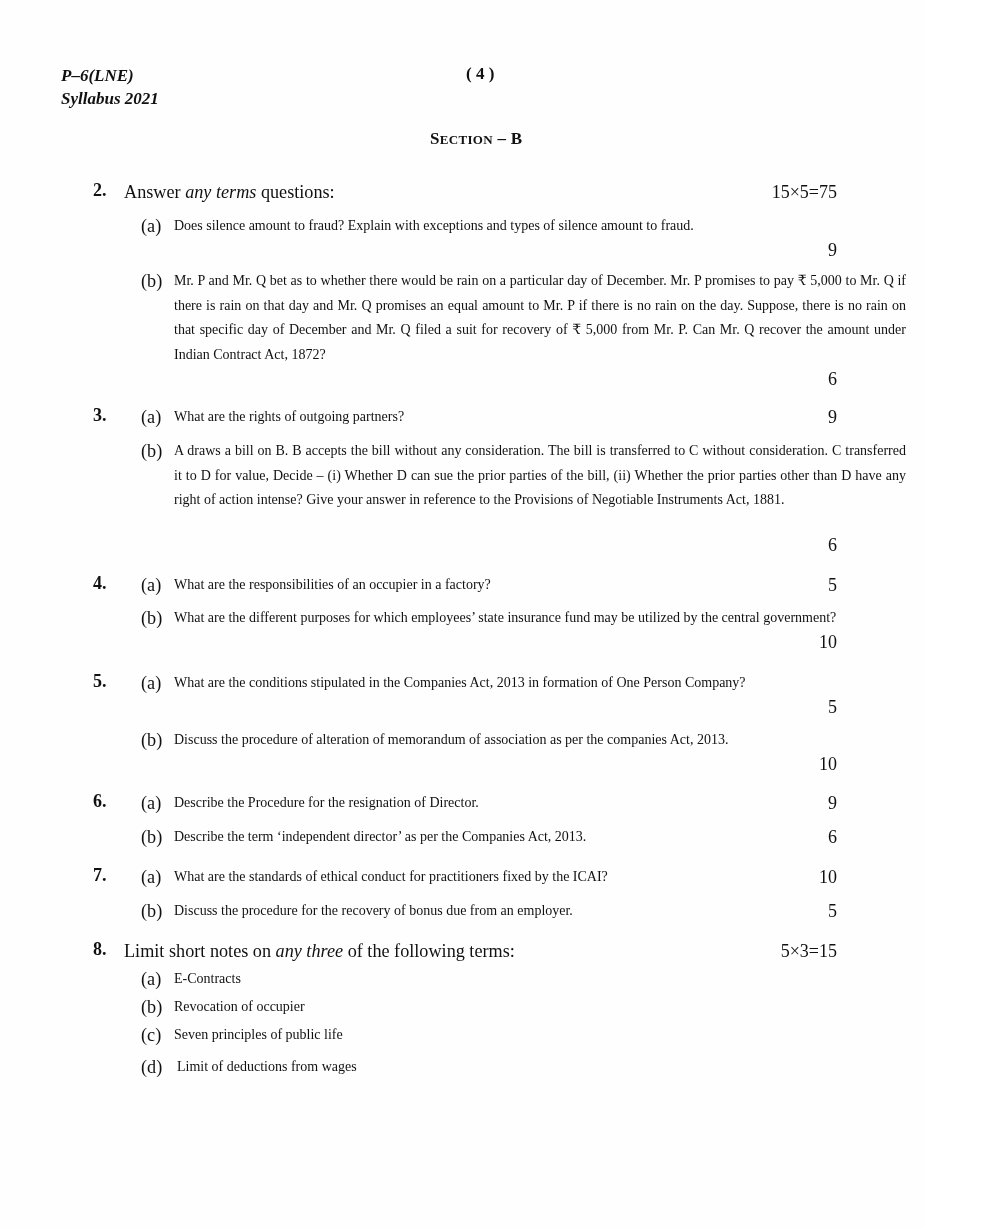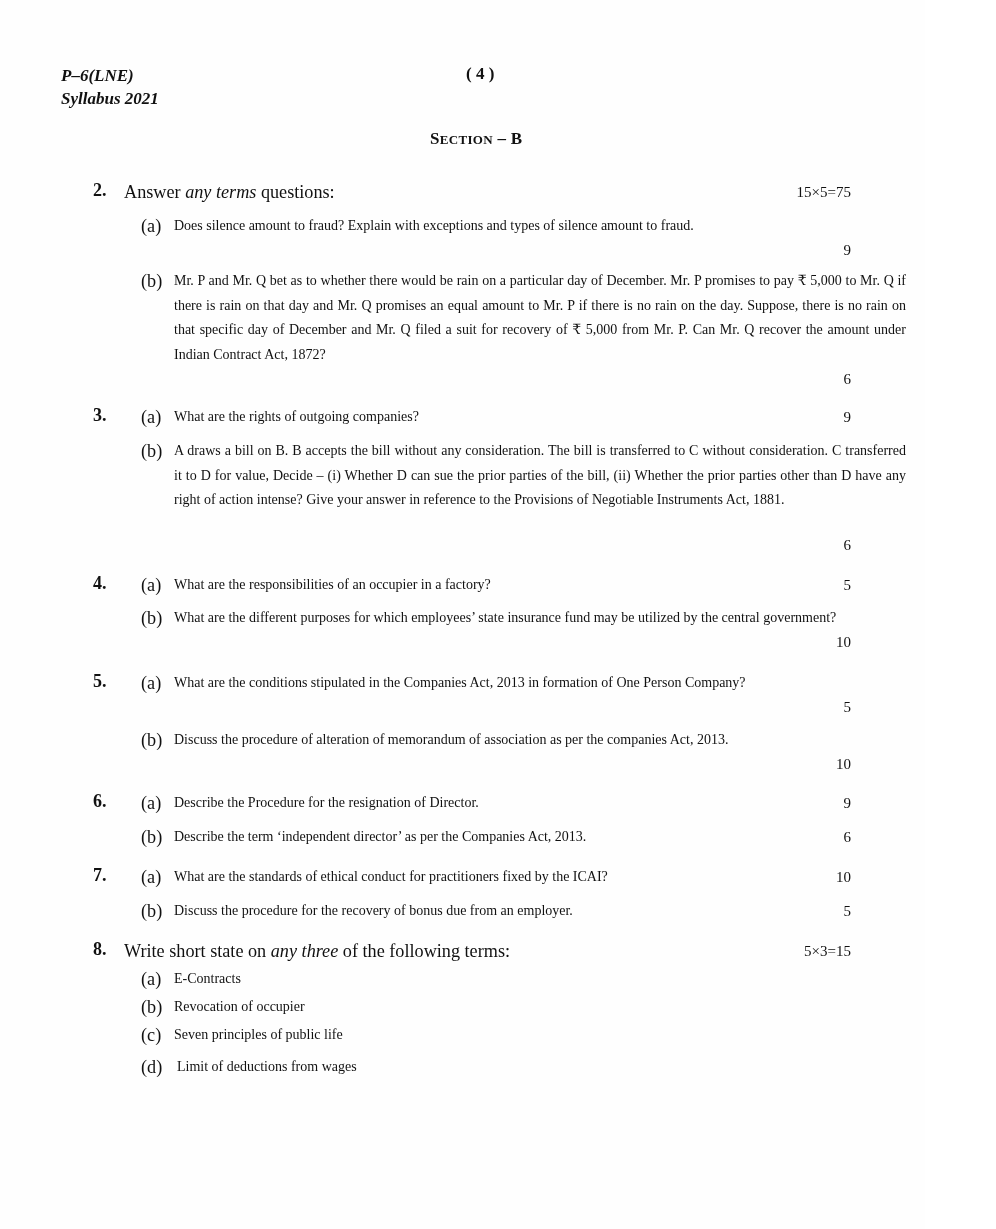--- a/index.html
+++ b/index.html
@@ -10,21 +10,21 @@
   }
   .page { position: absolute; left: 0; top: 0; width: 925px; height: 1229px; background: #fefefe; }
   .hdr-left { position: absolute; left: 61px; top: 64px; font-size: 17px; font-weight: bold; font-style: italic; line-height: 23px; }
   .page-num { position: absolute; left: 466px; top: 64px; font-size: 17px; font-weight: bold; }
   .section { position: absolute; left: 430px; top: 129px; font-size: 17px; font-weight: bold; letter-spacing: 0.3px; }
   .section .sc { font-size: 13px; margin-top: 29px; }
   .q { position: absolute; left: 0; right: 0; }
   .qnum { position: absolute; left: 93px; font-weight: bold; font-size: 18px; }
   .label { position: absolute; left: 141px; font-size: 18.2px; line-height: 24px; }
   .para { position: absolute; left: 174px; width: 732px; font-size: 14px; line-height: 24.5px; text-align: justify; text-align-last: left; }
-  .mark { position: absolute; right: 74px; font-size: 15px; line-height: 24px; text-align: center; }
+  .mark { position: absolute; right: 88px; font-size: 18px; line-height: 24px; text-align: center; }
   .stem { position: absolute; left: 124px; font-size: 18.2px; line-height: 24px; white-space: nowrap; }
   em { font-style: italic; }
 </style>
 </head>
 <body>
 
 <div class="page">
 
   <div class="hdr-left">
     <div>P–6(LNE)</div>
@@ -43,21 +43,21 @@
     <div class="mark" style="top:238px">9</div>
 
     <div class="label" style="top:269px">(b)</div>
     <div class="para" style="top:269px">Mr. P and Mr. Q bet as to whether there would be rain on a particular day of December. Mr. P promises to pay ₹ 5,000 to Mr. Q if there is rain on that day and Mr. Q promises an equal amount to Mr. P if there is no rain on the day. Suppose, there is no rain on that specific day of December and Mr. Q filed a suit for recovery of ₹ 5,000 from Mr. P. Can Mr. Q recover the amount under Indian Contract Act, 1872?</div>
     <div class="mark" style="top:367px">6</div>
   </div>
 
   <div class="q">
     <div class="qnum" style="top:405px">3.</div>
     <div class="label" style="top:405px">(a)</div>
-    <div class="para" style="top:405px">What are the rights of outgoing companies?</div>
+    <div class="para" style="top:405px">What are the rights of outgoing partners?</div>
     <div class="mark" style="top:405px">9</div>
 
     <div class="label" style="top:439px">(b)</div>
     <div class="para" style="top:439px">A draws a bill on B. B accepts the bill without any consideration. The bill is transferred to C without consideration. C transferred it to D for value, Decide – (i) Whether D can sue the prior parties of the bill, (ii) Whether the prior parties other than D have any right of action intense? Give your answer in reference to the Provisions of Negotiable Instruments Act, 1881.</div>
     <div class="mark" style="top:533px">6</div>
   </div>
 
   <div class="q">
     <div class="qnum" style="top:573px">4.</div>
     <div class="label" style="top:573px">(a)</div>
@@ -97,21 +97,21 @@
     <div class="para" style="top:865px">What are the standards of ethical conduct for practitioners fixed by the ICAI?</div>
     <div class="mark" style="top:865px">10</div>
 
     <div class="label" style="top:899px">(b)</div>
     <div class="para" style="top:899px">Discuss the procedure for the recovery of bonus due from an employer.</div>
     <div class="mark" style="top:899px">5</div>
   </div>
 
   <div class="q">
     <div class="qnum" style="top:939px">8.</div>
-    <div class="stem" style="top:939px"><span>Write short state on </span><em>any three</em><span> of the following terms:</span></div>
+    <div class="stem" style="top:939px"><span>Limit short notes on </span><em>any three</em><span> of the following terms:</span></div>
     <div class="mark" style="top:939px">5×3=15</div>
 
     <div class="label" style="top:967px">(a)</div>
     <div class="para" style="top:967px">E-Contracts</div>
 
     <div class="label" style="top:995px">(b)</div>
     <div class="para" style="top:995px">Revocation of occupier</div>
 
     <div class="label" style="top:1023px">(c)</div>
     <div class="para" style="top:1023px">Seven principles of public life</div>

